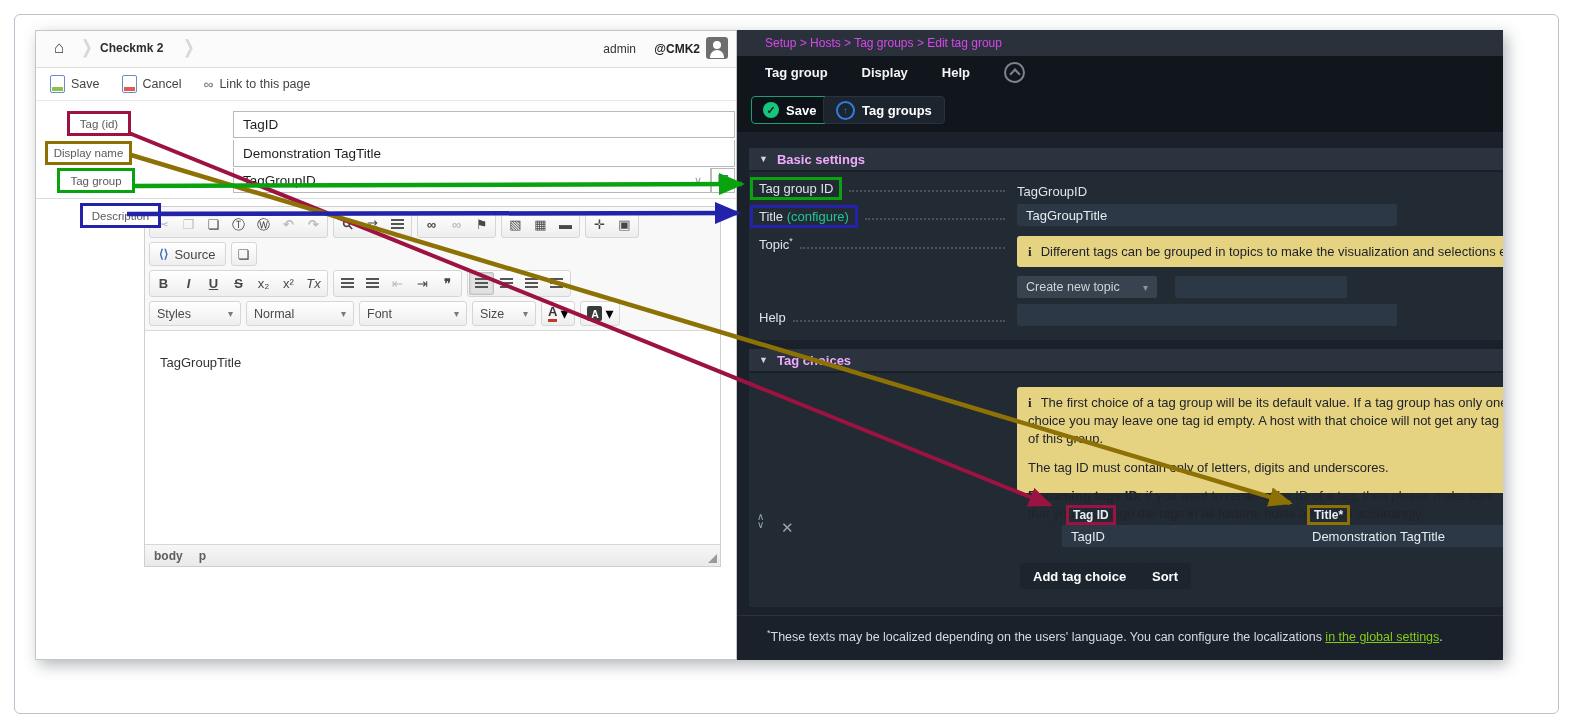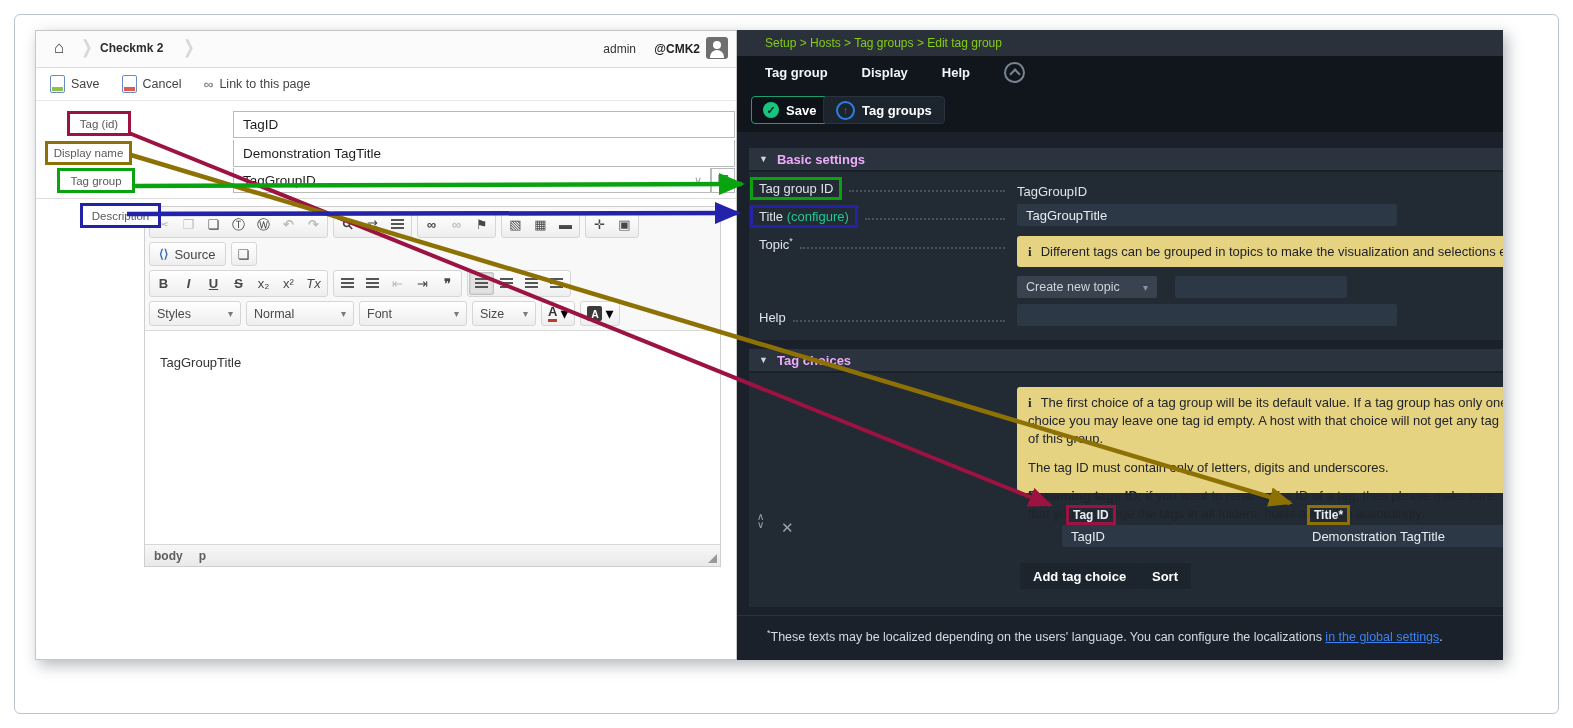--- a/index.html
+++ b/index.html
@@ -64,21 +64,21 @@
   .colbtn{display:inline-flex;align-items:center;gap:3px;border:1px solid #d6d6d6;border-radius:3px;background:linear-gradient(#ffffff,#eeeeee);height:25px;box-sizing:border-box;padding:0 6px;cursor:pointer;}
   .colA{font-weight:bold;font-size:13px;color:#333;border-bottom:3px solid #c0392b;line-height:1.05;}
   .colBG{width:15px;height:15px;background:#3a3a3a;border-radius:2px;color:#fff;font-weight:bold;font-size:10.5px;display:flex;align-items:center;justify-content:center;}
   .ed-content{flex:1;background:#fff;padding:24px 15px;font-size:13px;color:#333;cursor:text;}
   .ed-status{height:21px;background:linear-gradient(#f7f7f7,#e9e9e9);border-top:1px solid #d6d6d6;display:flex;align-items:center;gap:16px;padding:0 9px;font-size:12px;font-weight:bold;color:#5e5e5e;position:relative;}
   .ed-status .pth{cursor:pointer;}
   .rs-handle{position:absolute;right:3px;bottom:3px;width:0;height:0;border-left:9px solid transparent;border-bottom:9px solid #9a9a9a;cursor:nwse-resize;}
 
   
   .right{position:absolute;left:702px;top:0;width:766px;height:630px;background:#1a212a;overflow:hidden;}
-  .r-crumbbar{position:absolute;left:0;top:0;right:0;height:26px;background:#2a313b;display:flex;align-items:center;padding-left:28px;font-size:12px;color:#84cc16;}
+  .r-crumbbar{position:absolute;left:0;top:0;right:0;height:26px;background:#2a313b;display:flex;align-items:center;padding-left:28px;font-size:12px;color:#d946ef;}
   .r-menubar{position:absolute;left:0;top:26px;right:0;height:32px;background:#11161d;display:flex;align-items:center;gap:34px;padding-left:28px;}
   .r-menubar .mi{font-size:13px;font-weight:bold;color:#f2f5f8;cursor:pointer;}
   .circ{width:17px;height:17px;border:2px solid #79848f;border-radius:50%;position:relative;cursor:pointer;}
   .circ::after{content:"";position:absolute;left:4.5px;top:6px;width:6px;height:6px;border-left:2px solid #79848f;border-top:2px solid #79848f;transform:rotate(45deg);}
   .r-actionbar{position:absolute;left:0;top:58px;right:0;height:44px;background:#11161d;}
   .btn-save{position:absolute;left:14px;top:8px;height:28px;display:flex;align-items:center;gap:7px;padding:0 11px;background:#0d1218;border:1px solid #1d9e6f;border-radius:4px;color:#fff;font-weight:bold;font-size:13px;cursor:pointer;box-sizing:border-box;}
   .ck-circ{width:16px;height:16px;border-radius:50%;background:var(--c-save);color:#0c2a1e;font-size:11px;display:flex;align-items:center;justify-content:center;font-weight:bold;}
   .btn-taggroups{position:absolute;left:86px;top:8px;height:28px;display:flex;align-items:center;gap:7px;padding:0 12px;background:#1c242e;border:1px solid #29323e;border-radius:4px;color:#fff;font-weight:bold;font-size:13px;cursor:pointer;box-sizing:border-box;}
   .up-circ{width:15px;height:15px;border:2px solid var(--c-link);border-radius:50%;color:var(--c-link);font-size:10px;font-weight:bold;display:flex;align-items:center;justify-content:center;}
 
@@ -103,21 +103,21 @@
   .infobox .ii{font-weight:bold;font-family:"Liberation Serif",serif;margin-right:9px;}
   .infobox p{margin:0 0 10px 0;}
   .infobox p:last-child{margin-bottom:0;}
   .nowrap{white-space:nowrap;overflow:hidden;}
   .colhead{position:absolute;font-size:12px;font-weight:bold;color:#e8edf2;}
   .reorder{position:absolute;display:flex;flex-direction:column;line-height:8px;color:#9aa4ae;font-size:10px;cursor:pointer;}
   .xdel{position:absolute;color:#9aa4ae;font-size:15px;cursor:pointer;}
   .dbtn{position:absolute;height:26px;background:#1c242e;border:none;border-radius:3px;color:#fff;font-weight:bold;font-size:13px;padding:0 13px;cursor:pointer;font-family:"Liberation Sans",sans-serif;}
   .foot-divider{position:absolute;left:0;right:0;top:585px;border-top:1px solid #2b323c;}
   .footnote{position:absolute;left:30px;top:598px;right:14px;font-size:12.5px;color:#d3dae0;}
-  .footnote a{color:#3b82f6;text-decoration:underline;cursor:pointer;}
+  .footnote a{color:#84cc16;text-decoration:underline;cursor:pointer;}
   sup{font-size:9px;}
 
   
   .overlay{position:absolute;left:0;top:0;width:1573px;height:728px;pointer-events:none;z-index:40;}
 </style>
 </head>
 <body>
 
 <div class="page">
   <div class="outer-frame"></div>

